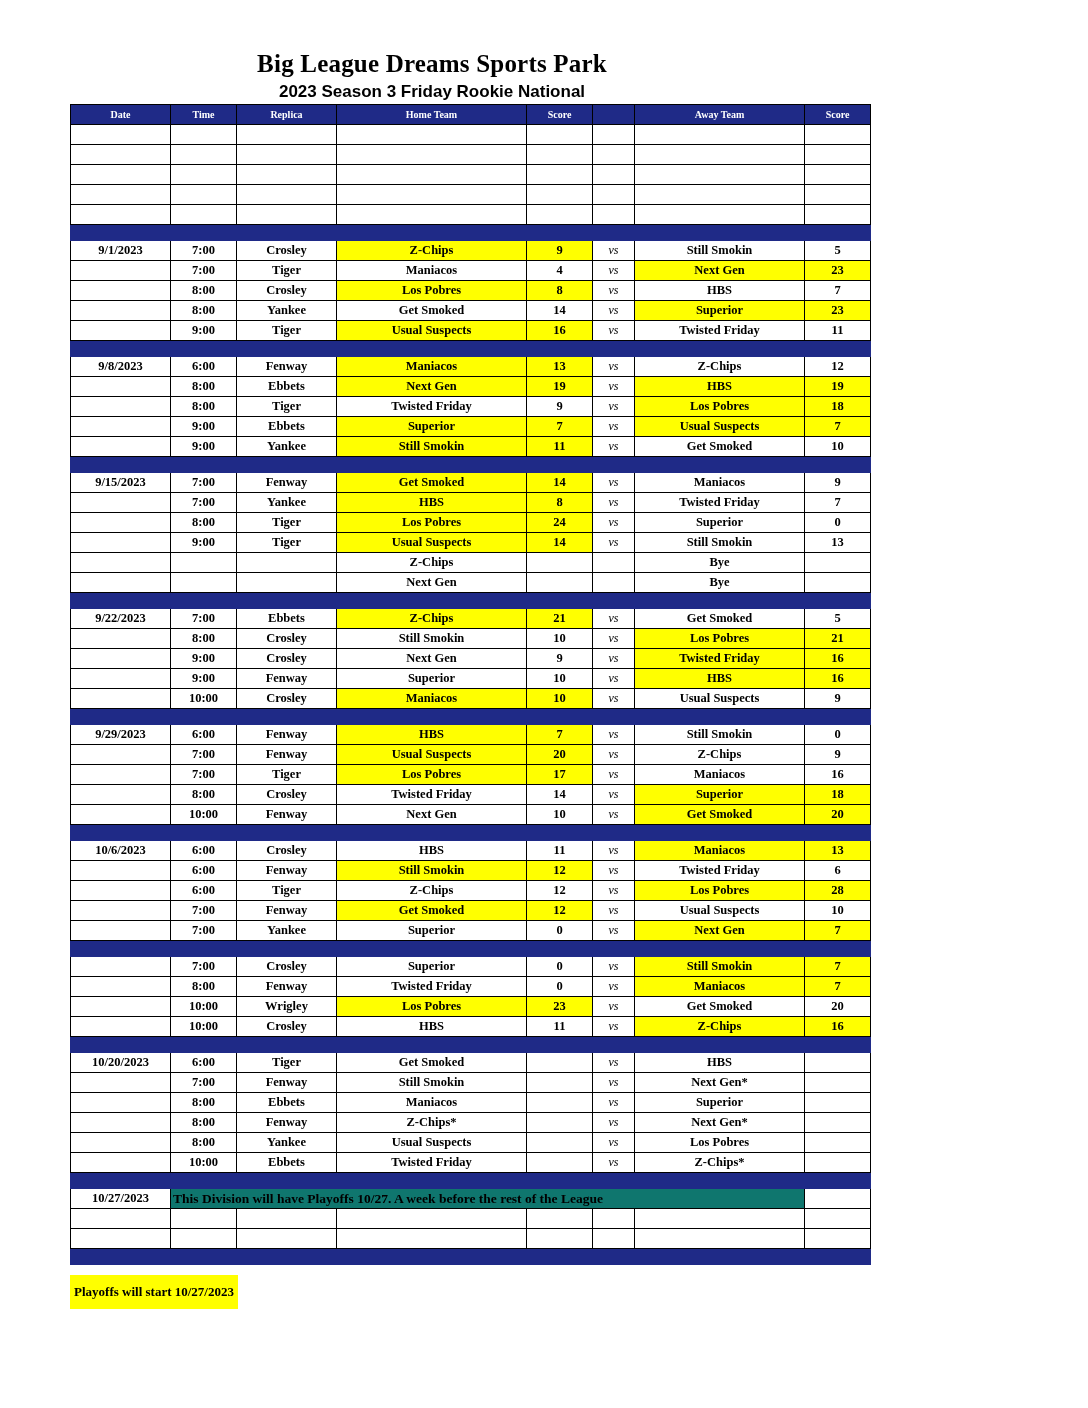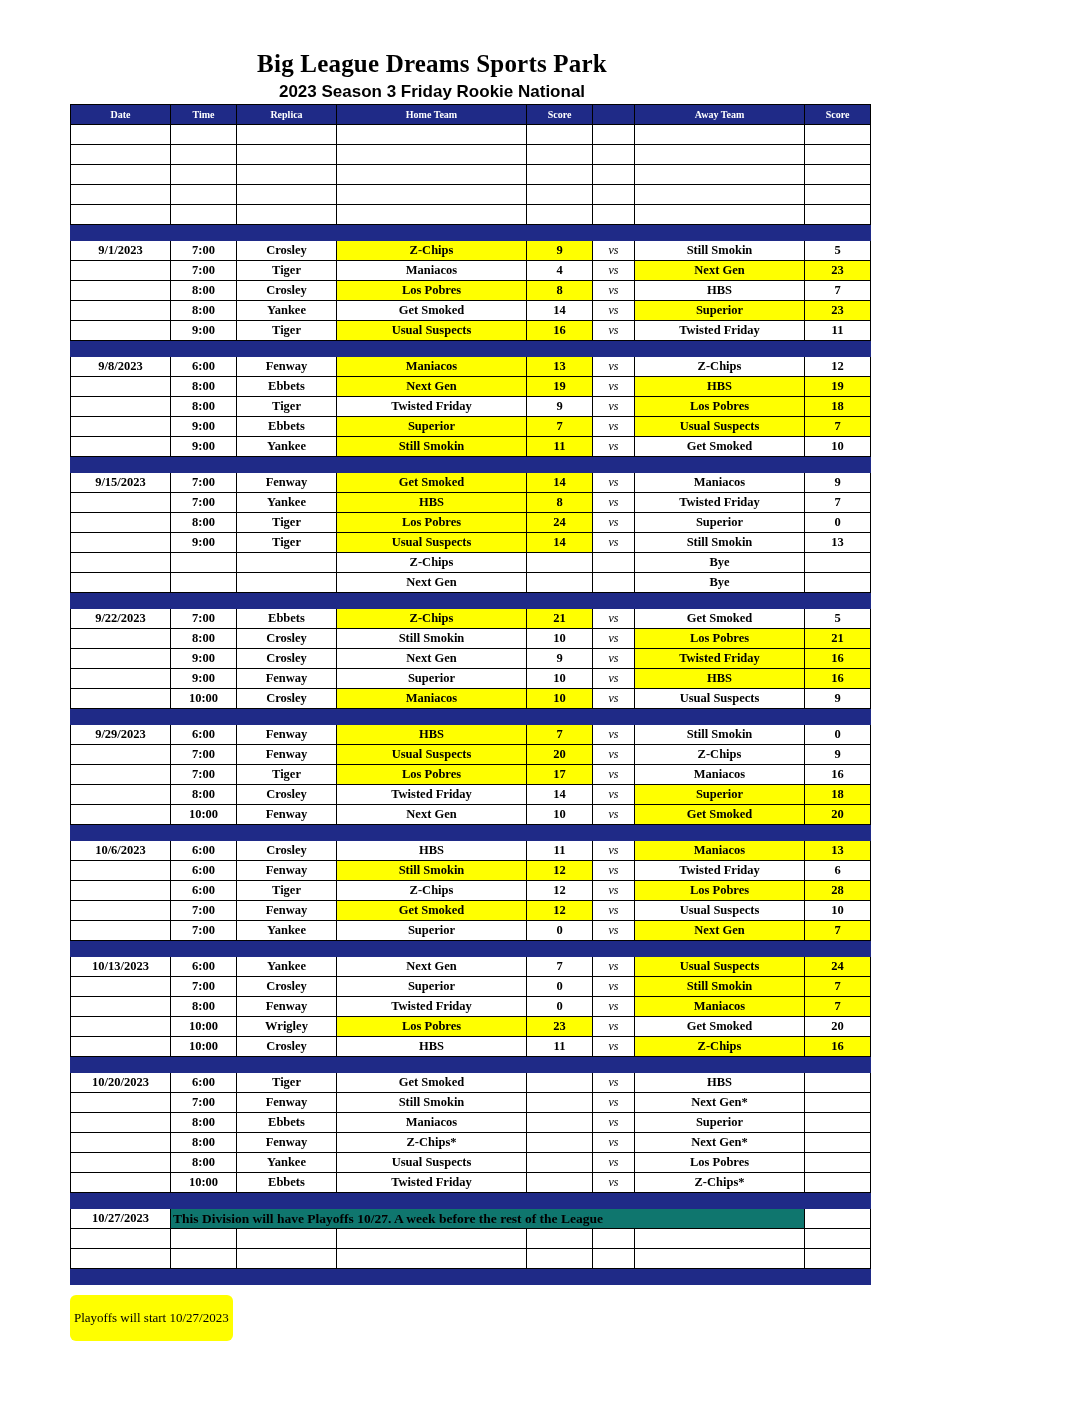--- a/index.html
+++ b/index.html
@@ -115,24 +115,23 @@
     height: 58px;
   }
   .footer-wrap {
     width: 800px;
     margin: 0 auto;
     padding-top: 10px;
   }
   .footer-note {
     display: inline-block;
     background: #ffff00;
-    font-weight: normal;
+    font-weight: bold;
     font-size: 13px;
-    padding: 15px 4px;
-    border-radius: 6px;
+    padding: 9px 4px;
   }
 </style>
 </head>
 <body>
 
 <div class="page">
 
   <div class="title">Big League Dreams Sports Park</div>
   <div class="subtitle">2023 Season 3 Friday Rookie National</div>
 
@@ -584,30 +583,20 @@
           <td>&nbsp;</td>
           <td>&nbsp;</td>
           <td>&nbsp;</td>
           <td>&nbsp;</td>
           <td>&nbsp;</td>
           <td>&nbsp;</td>
           <td>&nbsp;</td>
           <td>&nbsp;</td>
         </tr>
         <tr>
-          <td class="date">10/13/2023</td>
-          <td class="time">6:00</td>
-          <td class="replica">Yankee</td>
-          <td class="team">Next Gen</td>
-          <td class="score">7</td>
-          <td class="vs">vs</td>
-          <td class="team hl">Usual Suspects</td>
-          <td class="score hl">24</td>
-        </tr>
-        <tr>
           <td class="date">&nbsp;</td>
           <td class="time">7:00</td>
           <td class="replica">Crosley</td>
           <td class="team">Superior</td>
           <td class="score">0</td>
           <td class="vs">vs</td>
           <td class="team hl">Still Smokin</td>
           <td class="score hl">7</td>
         </tr>
         <tr>

